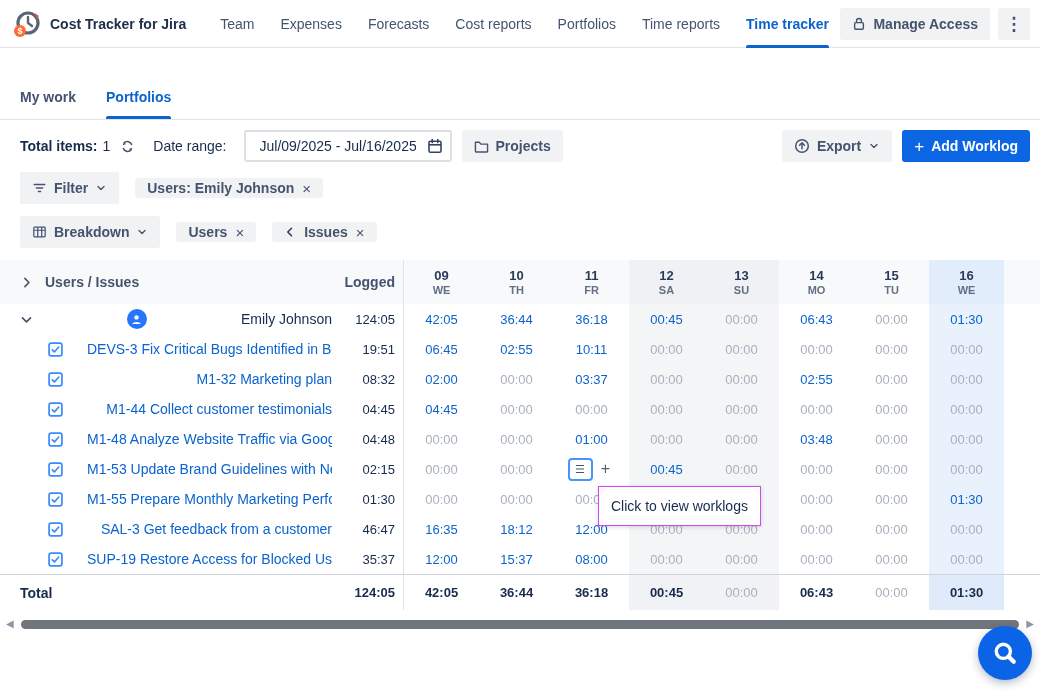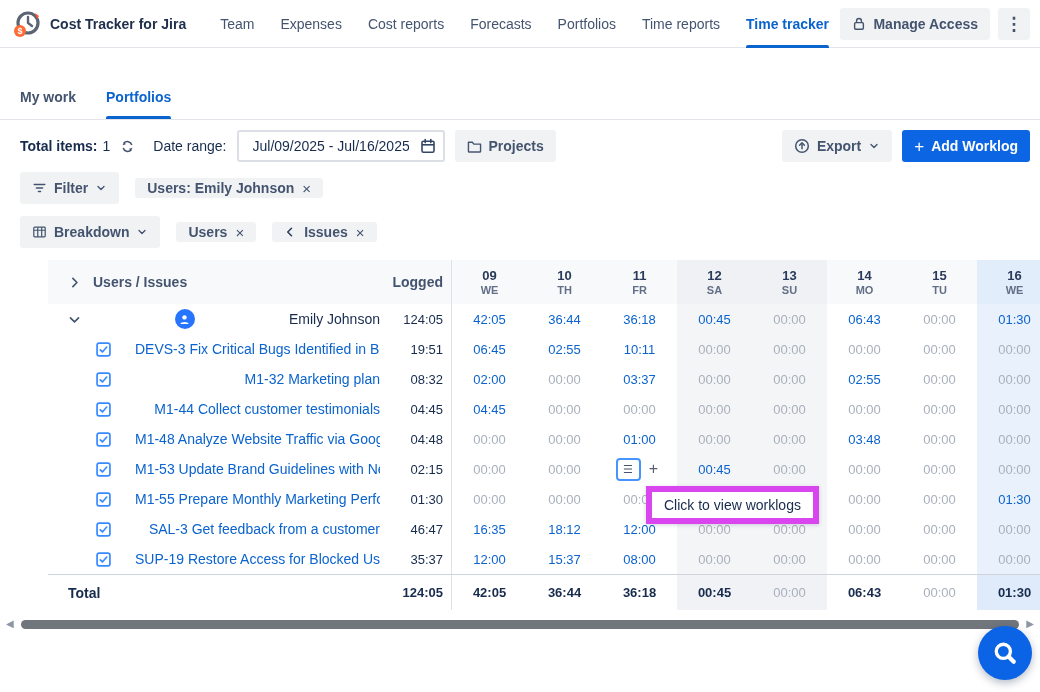--- a/index.html
+++ b/index.html
@@ -25,34 +25,34 @@
   .tab { padding-bottom:14px; font-size:14px; font-weight:600; color:#44546F; cursor:pointer; position:relative; }
   .tab.active { color:#0B63CE; }
   .tab.active::after { content:''; position:absolute; left:0; right:0; bottom:0; height:3px; background:#0B63CE; border-radius:2px 2px 0 0; }
 
   
   .toolbar { display:flex; align-items:center; margin:10px 10px 0 20px; }
   .toolbar-left { display:flex; align-items:center; gap:10px; flex:1; }
   .total-items { font-size:14px; display:flex; gap:5px; align-items:center; }
   .total-items b { font-weight:700; }
   .sync { display:inline-flex; cursor:pointer; margin-right:8px; }
-  .dr-label { font-size:14px; color:#172B4D; margin-right:0; }
+  .dr-label { font-size:14px; color:#172B4D; margin-right:7px; }
   .date-wrap { position:relative; }
   .date-input { width:208px; height:32px; border:2px solid #DCE0E6; border-radius:3px; font:14px "Liberation Sans",sans-serif; color:#172B4D; padding:0 34px 0 14px; background:#fff; }
   .cal-icon { position:absolute; right:9px; top:8px; cursor:pointer; }
   .toolbar-right { display:flex; align-items:flex-end; gap:10px; }
 
   
   .chip-row { display:flex; align-items:center; gap:16px; margin:10px 20px 0; }
   .chip-row.second { margin-top:12px; }
   .chip { display:inline-flex; align-items:center; gap:8px; height:20px; padding:0 12px; border-radius:3px; background:#F1F2F4; color:#44546F; font-size:14px; font-weight:600; cursor:pointer; }
   .chip .x { font-size:15px; font-weight:400; color:#44546F; cursor:pointer; line-height:1; }
 
   
-  .table-wrap { position:relative; margin-top:12px;margin-left:48px; }
+  .table-wrap { position:relative; margin-top:12px; }
   .thead-row, .trow, .total-row { display:grid; grid-template-columns:332px 72px repeat(8,75px); }
   .thead-row { background:#F8F9FA; height:44px; }
   .cell { display:flex; align-items:center; }
   .hname { padding-left:20px; gap:12px; font-size:14px; font-weight:700; color:#44546F; }
   .hlogged, .logged-cell { justify-content:flex-end; padding-right:8px; border-right:1px solid #DFE1E6; }
   .hlogged { font-size:14px; font-weight:700; color:#44546F; }
   .day-head { display:flex; flex-direction:column; align-items:center; justify-content:center; gap:1px; cursor:pointer; }
   .day-num { font-size:13px; font-weight:700; color:#2A3A5A; }
   .day-dow { font-size:11px; font-weight:600; color:#626F86; }
   .thead-row .col-weekend { background:#EFF1F4;text-align:right; }
@@ -77,21 +77,21 @@
   .cellbtn.view { width:25px; height:23px; border:2px solid #4794FF; border-radius:4px; background:#fff; font-size:11px; color:#44546F; }
   .cellbtn.add { width:20px; height:23px; font-size:16px; color:#57606C; }
   .total-row { height:36px; border-top:1px solid #CFD4DB; }
   .total-row .col-weekend { background:#F1F2F5; }
   .total-row .col-today { background:#DFEBFA; }
   .tlabel { padding-left:20px; font-size:14px; font-weight:700; color:#172B4D; }
   .tlogged { font-weight:700; font-size:13px; }
   .total-dcell { font-size:13px; }
 
   
-  .tooltip { position:absolute; left:598px; top:226px; background:#fff; border:6px solid #d946ef; box-shadow:0 1px 4px rgba(9,30,66,.18); padding:5px 12px; font-size:14px; color:#172B4D; white-space:nowrap; z-index:6; }
+  .tooltip { position:absolute; left:598px; top:226px; background:#fff; border:1px solid #d946ef; box-shadow:0 1px 4px rgba(9,30,66,.18); padding:11px 12px; font-size:14px; color:#172B4D; white-space:nowrap; z-index:6; }
 
   
   .hscroll { display:flex; align-items:center; gap:7px; margin:9px 6px 0 6px; }
   .scroll-arrow { font-size:10px; color:#8C96A5; cursor:pointer; line-height:1; }
   .scroll-track { flex:1; height:9px; }
   .scroll-thumb { width:100%; height:9px; background:#71757C; border-radius:5px; cursor:grab; }
 
   
   .fab { position:absolute; right:8px; bottom:12px; width:54px; height:54px; border-radius:50%; background:#0B63E5; display:flex; align-items:center; justify-content:center; cursor:pointer; box-shadow:0 3px 8px rgba(9,30,66,.3); }
 
@@ -111,22 +111,22 @@
           <path d="M23 4l4 3-2 3z" fill="#FF5630"></path>
           <circle cx="8" cy="22" r="6" fill="#FF6B35"></circle>
           <text x="8" y="25.4" text-anchor="middle" font-size="9" font-weight="bold" fill="#fff" font-family="Liberation Sans, sans-serif">$</text>
         </svg>
       </span>
       <span class="app-title">Cost Tracker for Jira</span>
     </div>
     <div class="nav-links">
         <div class="nav-link">Team</div>
         <div class="nav-link">Expenses</div>
+        <div class="nav-link">Forecasts</div>
         <div class="nav-link">Cost reports</div>
-        <div class="nav-link">Forecasts</div>
         <div class="nav-link">Portfolios</div>
         <div class="nav-link">Time reports</div>
         <div class="nav-link active">Time tracker</div>
       </div>
     <div class="topnav-right">
       <button class="btn">
         <span>
           <svg width="14" height="15" viewBox="0 0 16 16">
               <rect x="3" y="7" width="10" height="7.5" rx="1.3" fill="none" stroke="#44546F" stroke-width="1.6"></rect>
               <path d="M5.2 7V5a2.8 2.8 0 0 1 5.6 0v2" fill="none" stroke="#44546F" stroke-width="1.6"></path>

